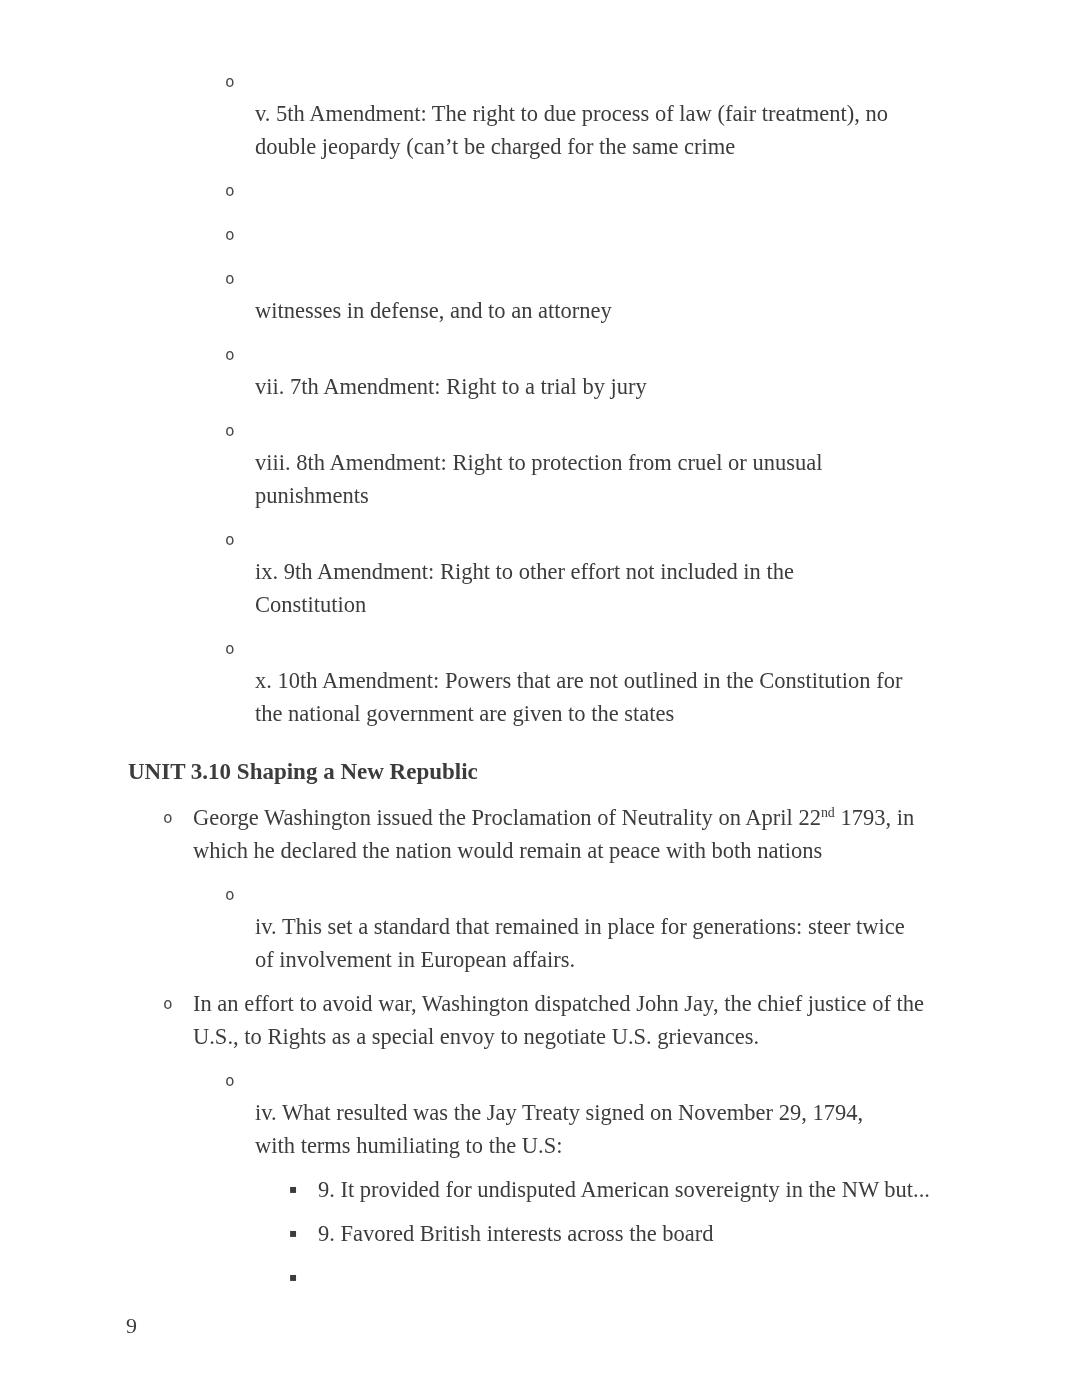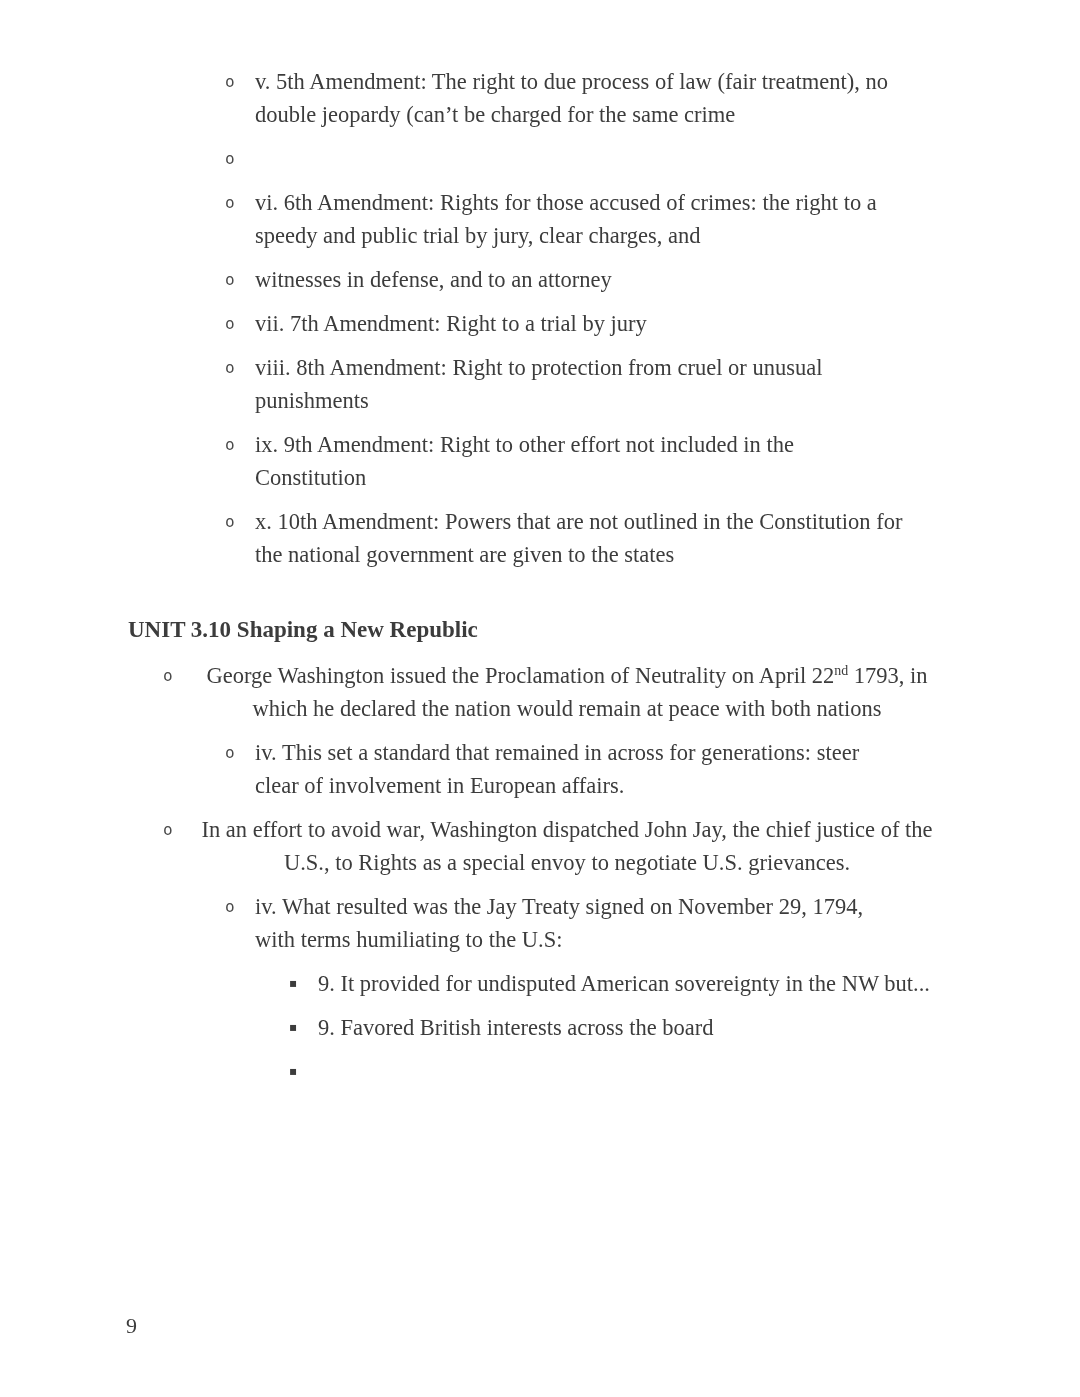--- a/index.html
+++ b/index.html
@@ -35,29 +35,29 @@
   }
   .bullet-square {
     width: 29px;
     font-family: "DejaVu Sans", sans-serif;
     font-size: 12px;
     line-height: 33px;
     color: #3c3c3c;
   }
 
   .item-text { flex: 0 1 auto; }
-  .level-1 .item-text { max-width: 748px; text-align: center; }
-  .level-2 .item-text { max-width: 650px; }
+  .level-1 .item-text { max-width: 748px; }
+  .level-2 .item-text { max-width: 650px; margin-top: 32px; }
   .level-3 .item-text { max-width: 618px; }
 
   sup { font-size: 0.62em; vertical-align: super; line-height: 0; }
 
   .unit-heading {
     margin-left: 128px;
-    margin-top: 46px;
+    margin-top: 29px;
     margin-bottom: 16px;
     font-size: 23px;
     font-weight: bold;
     color: #3c3c3c;
   }
 
   .page-number {
     position: absolute;
     left: 126px;
     bottom: 58px;
@@ -74,21 +74,20 @@
     <div id="amendments-list">
         <div class="list-item level-2">
           <span class="bullet bullet-o">o</span>
           <div class="item-text">v. 5th Amendment: The right to due process of law (fair treatment), no double jeopardy (can’t be charged for the same crime</div>
         </div>
         <div class="list-item level-2">
           <span class="bullet bullet-o">o</span>
         </div>
         <div class="list-item level-2">
           <span class="bullet bullet-o">o</span>
-          <div class="item-text">vi. 6th Amendment: Rights for those accused of crimes: the right to a speedy and public trial by jury, clear charges, and</div>
         </div>
         <div class="list-item level-2">
           <span class="bullet bullet-o">o</span>
           <div class="item-text">witnesses in defense, and to an attorney</div>
         </div>
         <div class="list-item level-2">
           <span class="bullet bullet-o">o</span>
           <div class="item-text">vii. 7th Amendment: Right to a trial by jury</div>
         </div>
         <div class="list-item level-2">
@@ -107,21 +106,21 @@
 
     <h2 class="unit-heading">UNIT 3.10 Shaping a New Republic</h2>
 
     <div id="unit-list">
         <div class="list-item level-1">
           <span class="bullet bullet-o">o</span>
           <div class="item-text">George Washington issued the Proclamation of Neutrality on April 22<sup>nd</sup> 1793, in which he declared the nation would remain at peace with both nations</div>
         </div>
         <div class="list-item level-2">
           <span class="bullet bullet-o">o</span>
-          <div class="item-text">iv. This set a standard that remained in across for generations: steer clear of involvement in European affairs.</div>
+          <div class="item-text">iv. This set a standard that remained in place for generations: steer twice of involvement in European affairs.</div>
         </div>
         <div class="list-item level-1">
           <span class="bullet bullet-o">o</span>
           <div class="item-text">In an effort to avoid war, Washington dispatched John Jay, the chief justice of the U.S., to Rights as a special envoy to negotiate U.S. grievances.</div>
         </div>
         <div class="list-item level-2">
           <span class="bullet bullet-o">o</span>
           <div class="item-text">iv. What resulted was the Jay Treaty signed on November 29, 1794, with terms humiliating to the U.S:</div>
         </div>
         <div class="list-item level-3">

